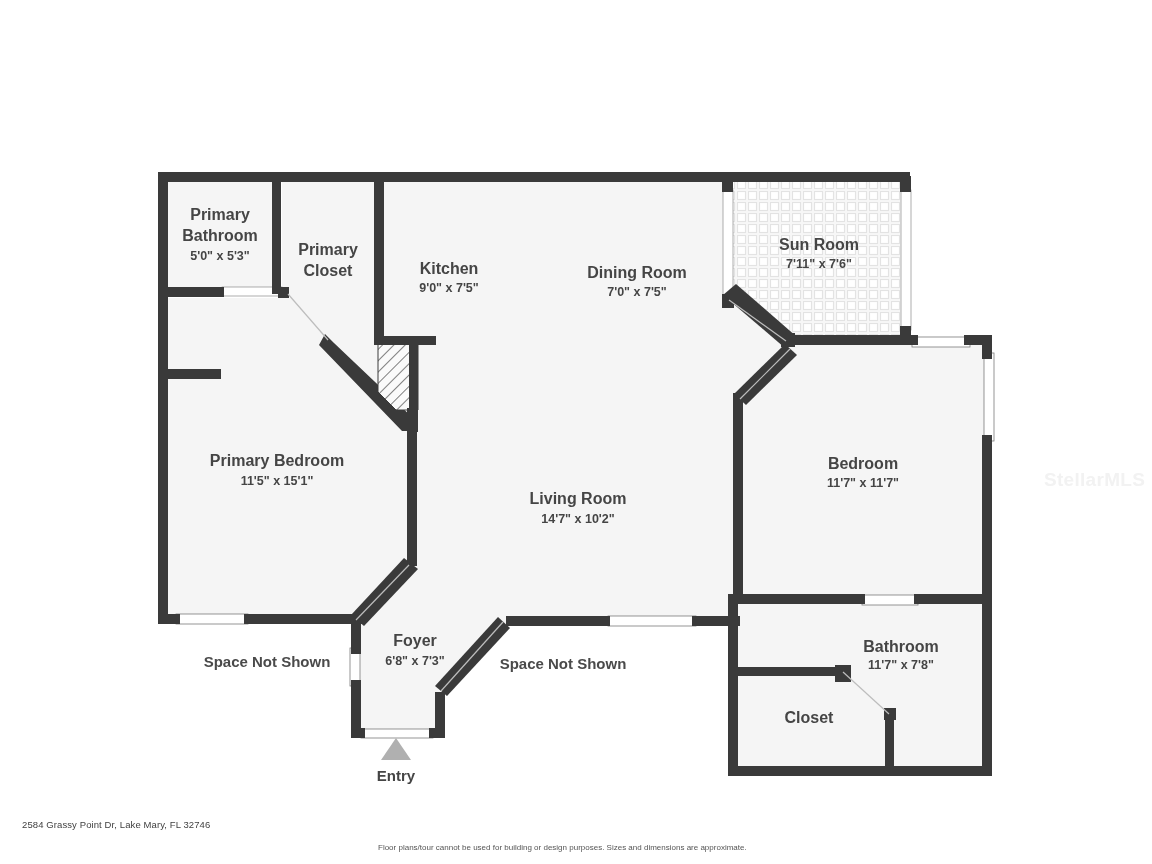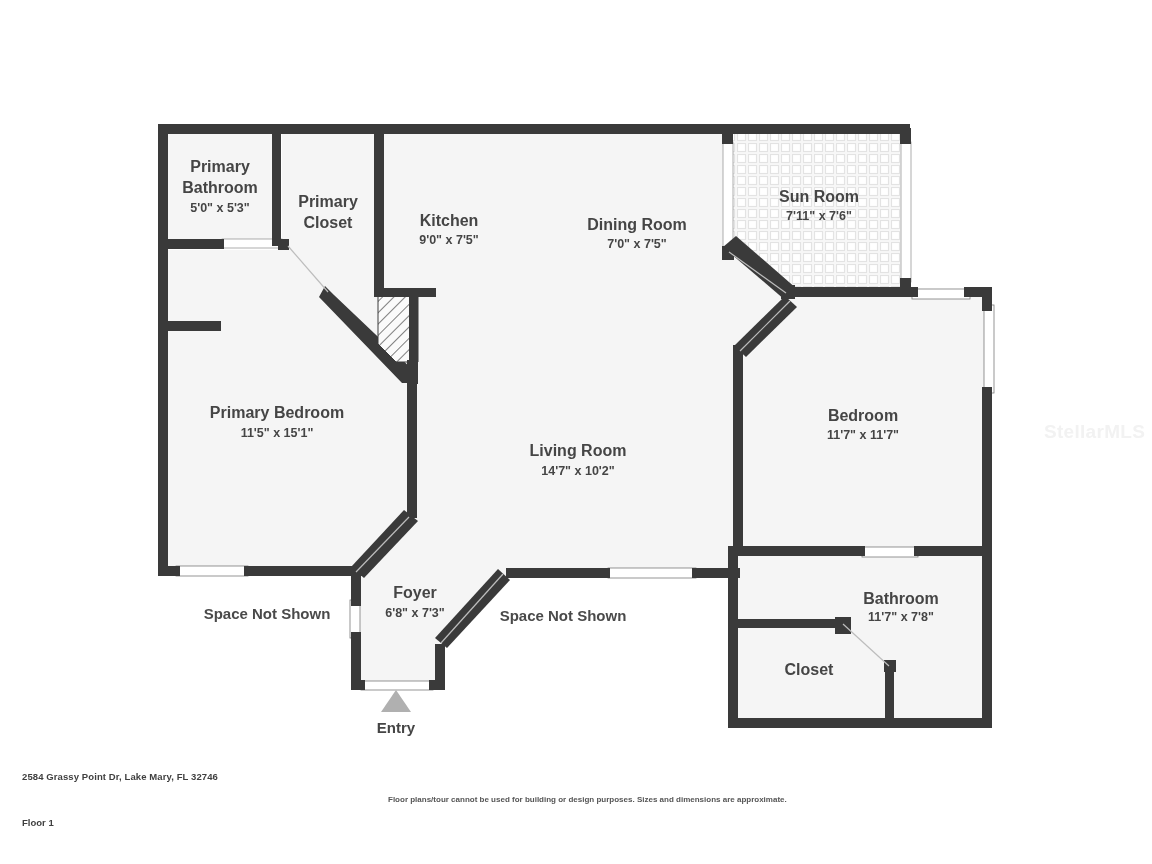--- a/index.html
+++ b/index.html
@@ -10,20 +10,21 @@
   body {
     width: 1152px;
     height: 864px;
     position: relative;
     font-family: "Liberation Sans", sans-serif;
     overflow: hidden;
   }
   #plan-root {
     position: absolute;
     inset: 0;
+    margin-top: 48px;
   }
   svg#floorplan {
     position: absolute;
     left: 0;
     top: 0;
     width: 1152px;
     height: 864px;
     display: block;
   }
   .room-name {
@@ -56,40 +57,40 @@
     font-size: 15px;
     fill: #454545;
     text-anchor: middle;
     dominant-baseline: middle;
   }
   .footer-addr {
     position: absolute;
     left: 22px;
     top: 771px;
     font-size: 9.5px;
-    font-weight: bold;
+    font-weight: normal;
     color: #3f3f3f;
     letter-spacing: 0.1px;
     white-space: nowrap;
   }
   .footer-floor {
     position: absolute;
     left: 22px;
     top: 817px;
     font-size: 9.5px;
     font-weight: bold;
     color: #3f3f3f;
     white-space: nowrap;
   }
   .footer-disclaimer {
     position: absolute;
-    left: 388px;
+    left: 378px;
     top: 795px;
     font-size: 8px;
-    font-weight: bold;
+    font-weight: normal;
     color: #555;
     white-space: nowrap;
   }
   .watermark {
     position: absolute;
     left: 1044px;
     top: 421px;
     font-size: 19px;
     font-weight: bold;
     color: #f2f2f2;

